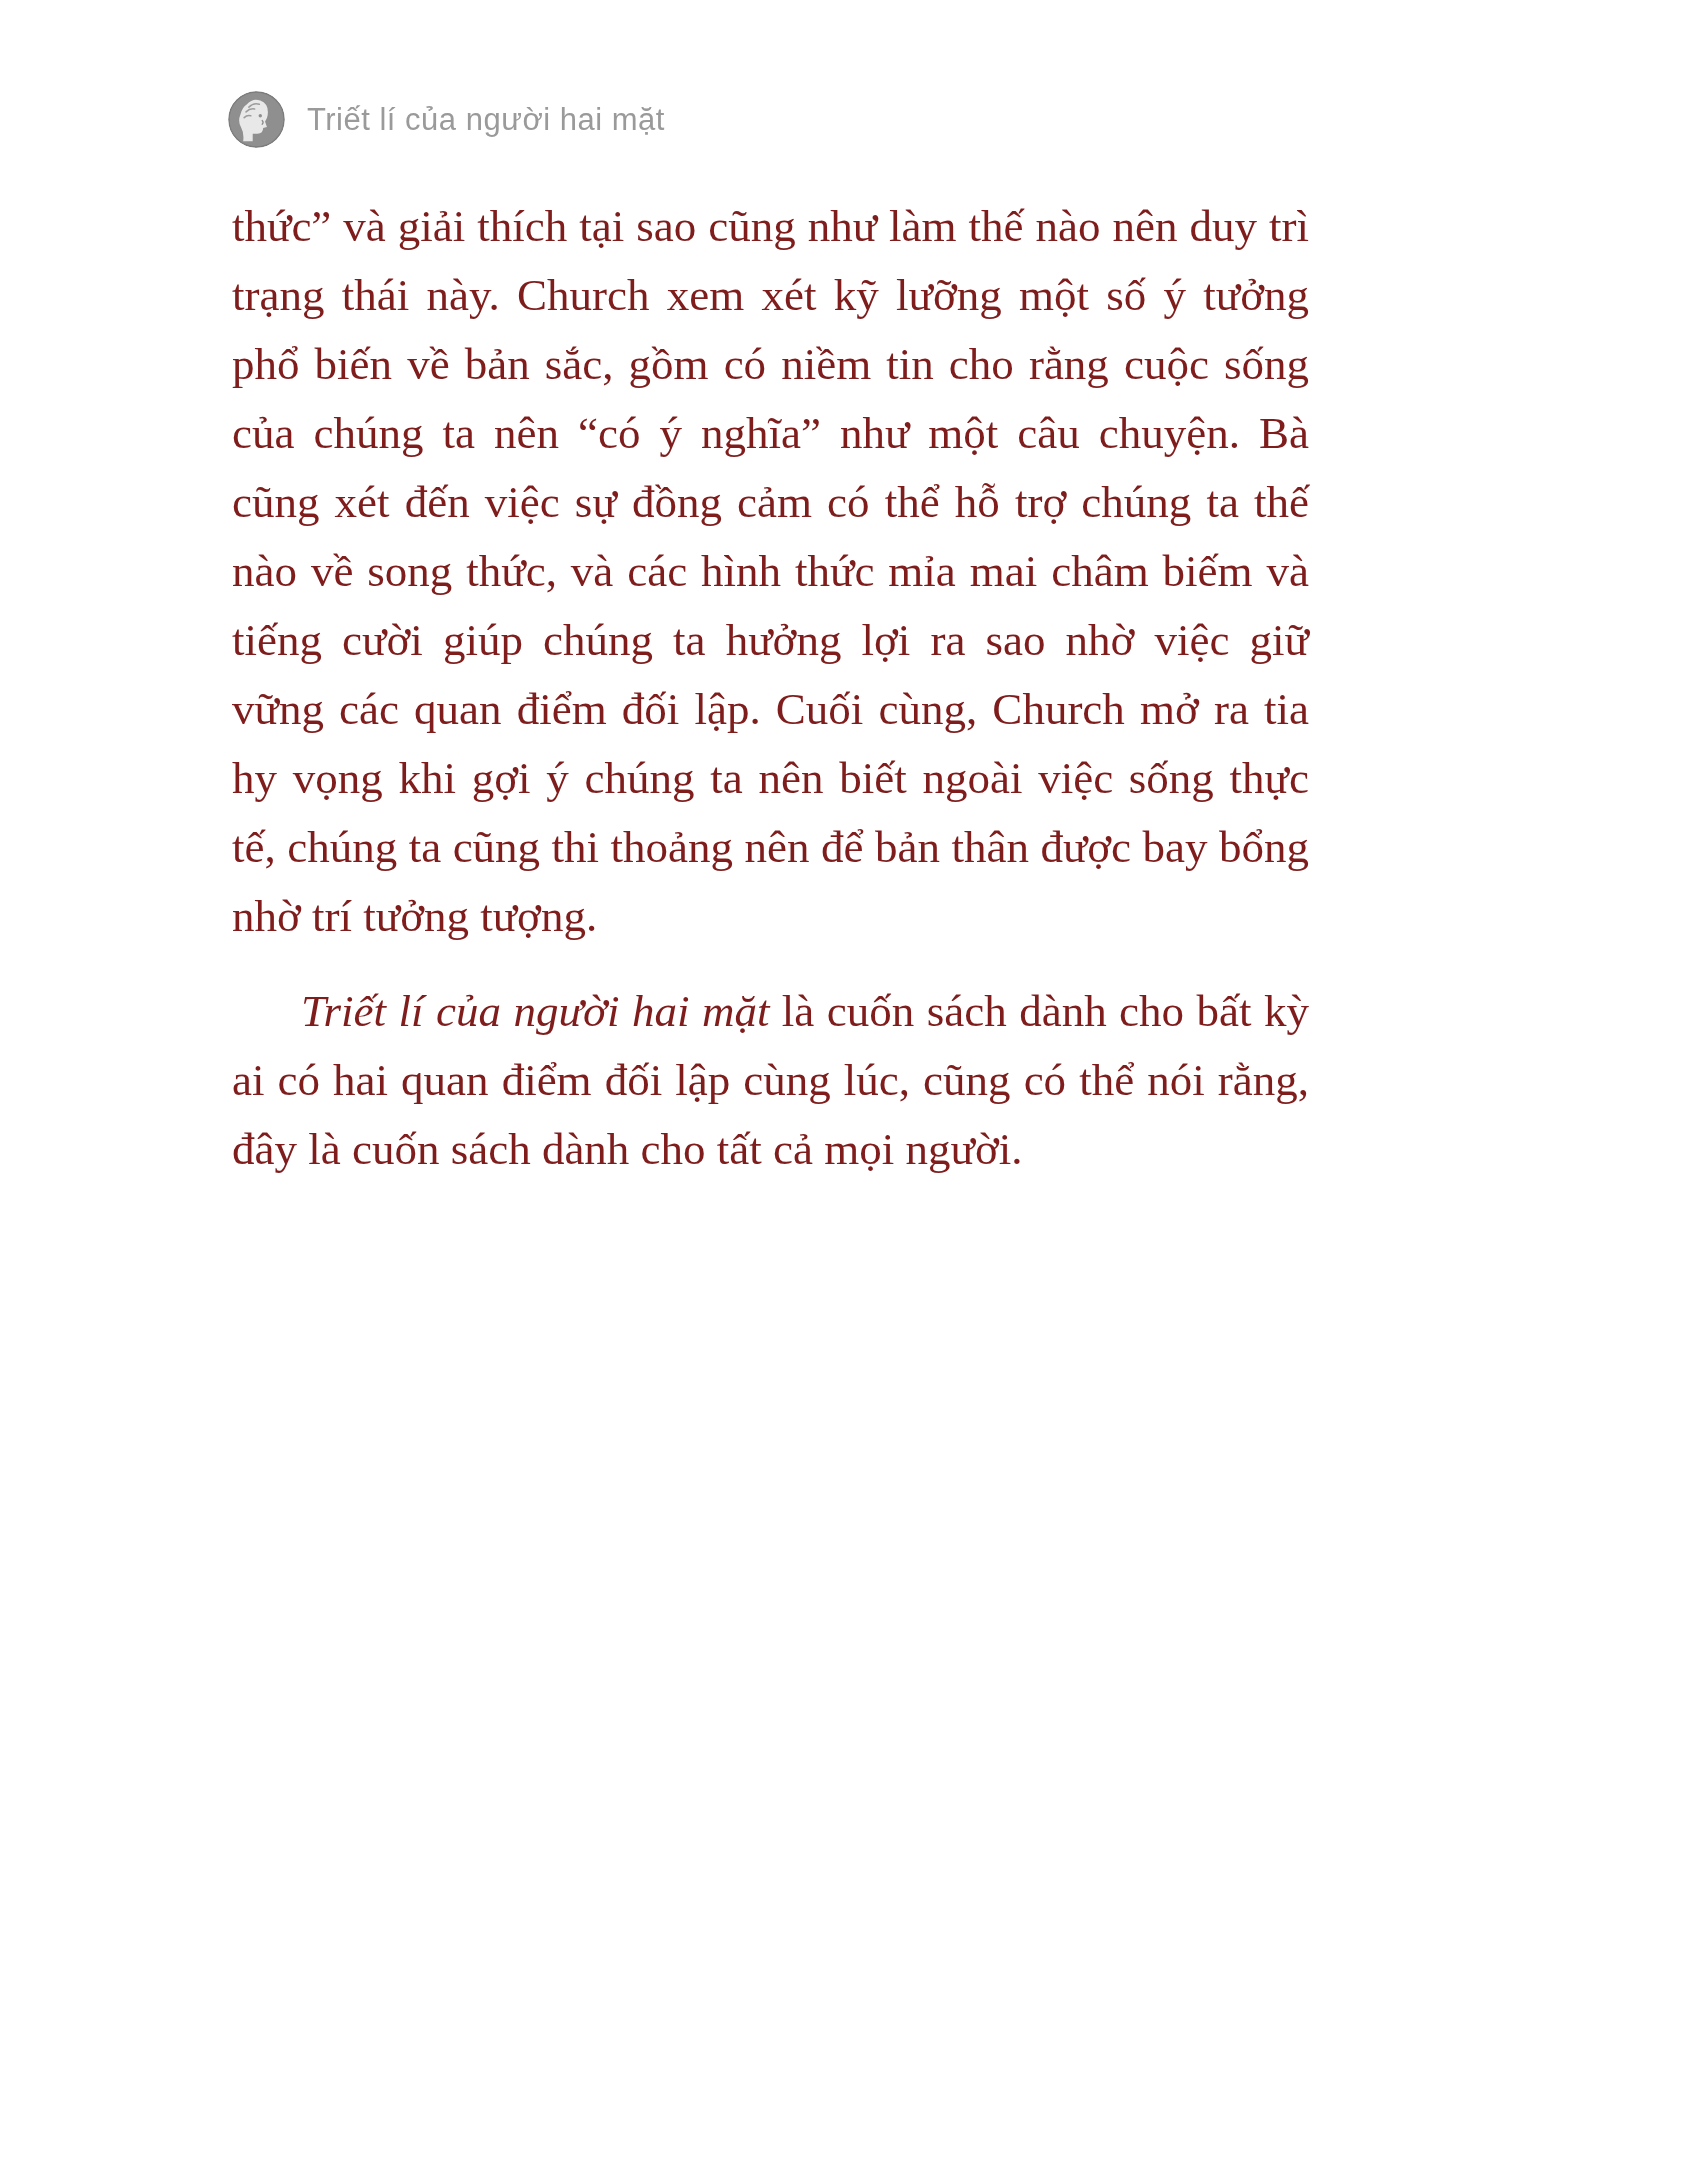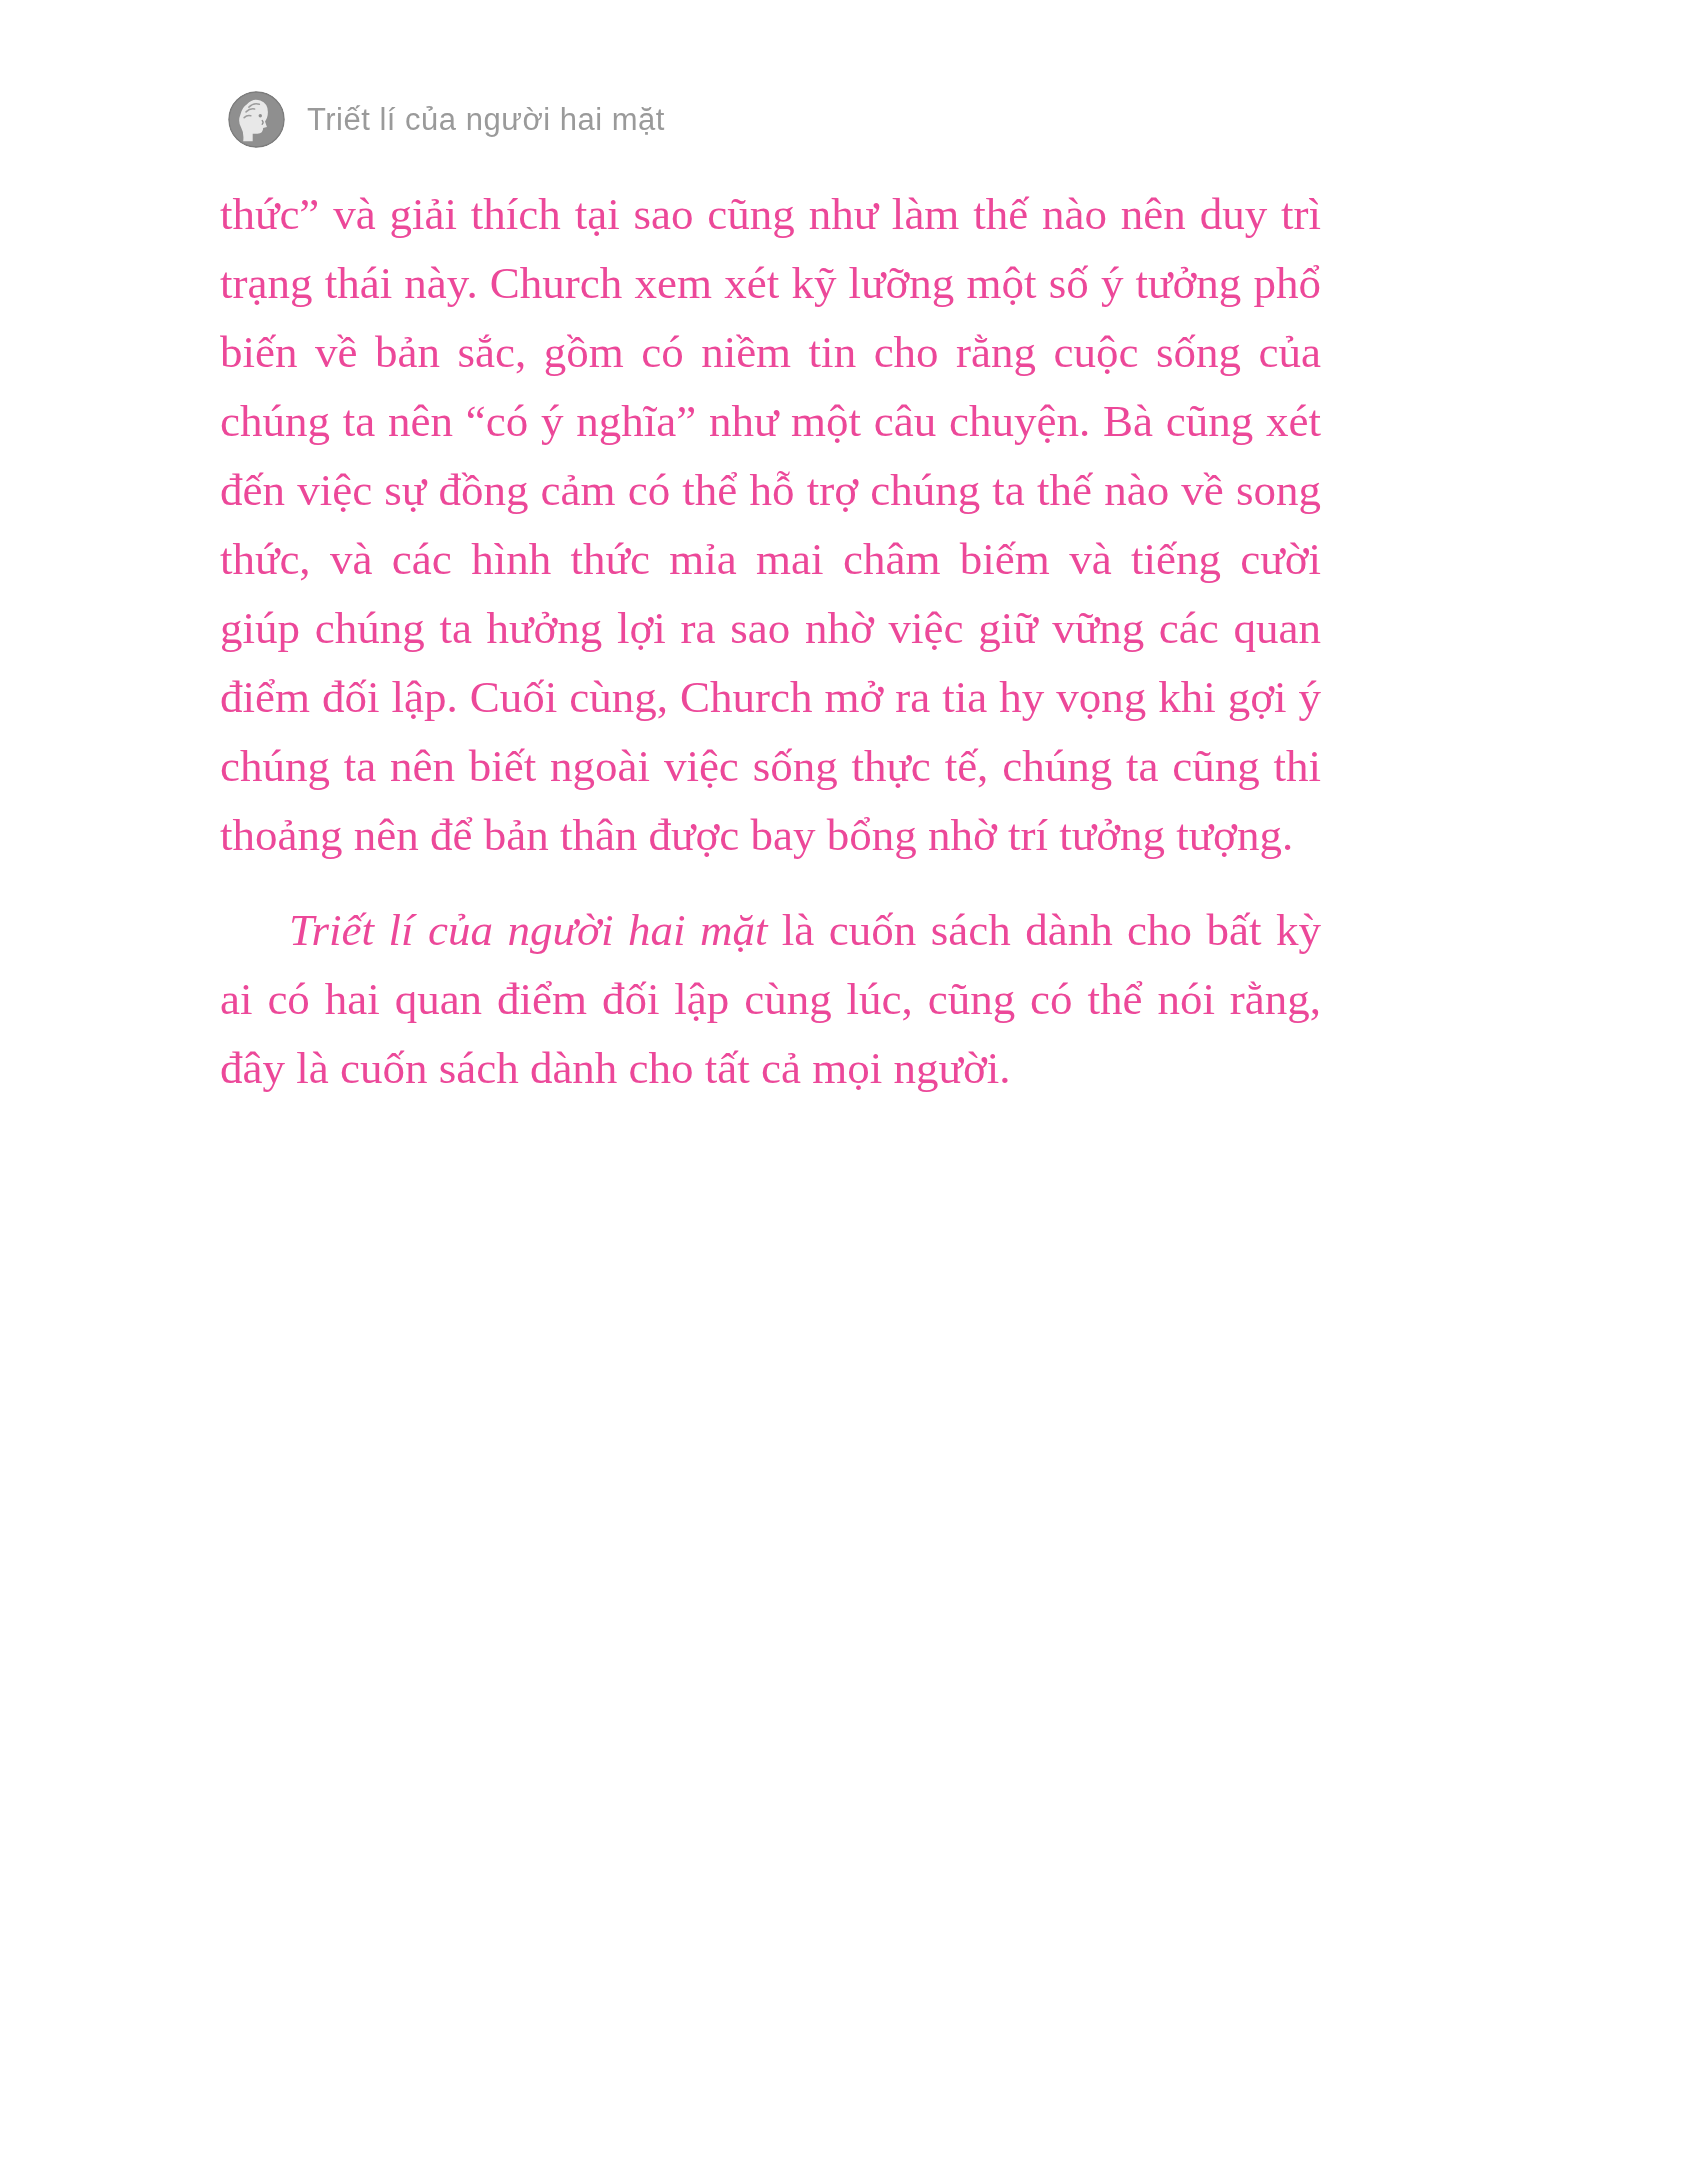--- a/index.html
+++ b/index.html
@@ -41,26 +41,26 @@
     white-space: nowrap;
   }
   
   .text-block {
     position: absolute;
     left: 220px;
     top: 180px;
     width: 1101px;
   }
   .text-block p {
-    margin: 0;
+    margin: 12px;
     font-size: 45px;
     line-height: 69px;
     text-align: justify;
     text-justify: inter-word;
-    color: #ec4899;
+    color: #7f1d1d;
   }
   .text-block p + p {
     margin-top: 26px;
   }
   .para-indent {
     text-indent: 69px;
     font-family: Liberation Serif, serif;
   }
   .book-title-em {
     font-style: italic;

